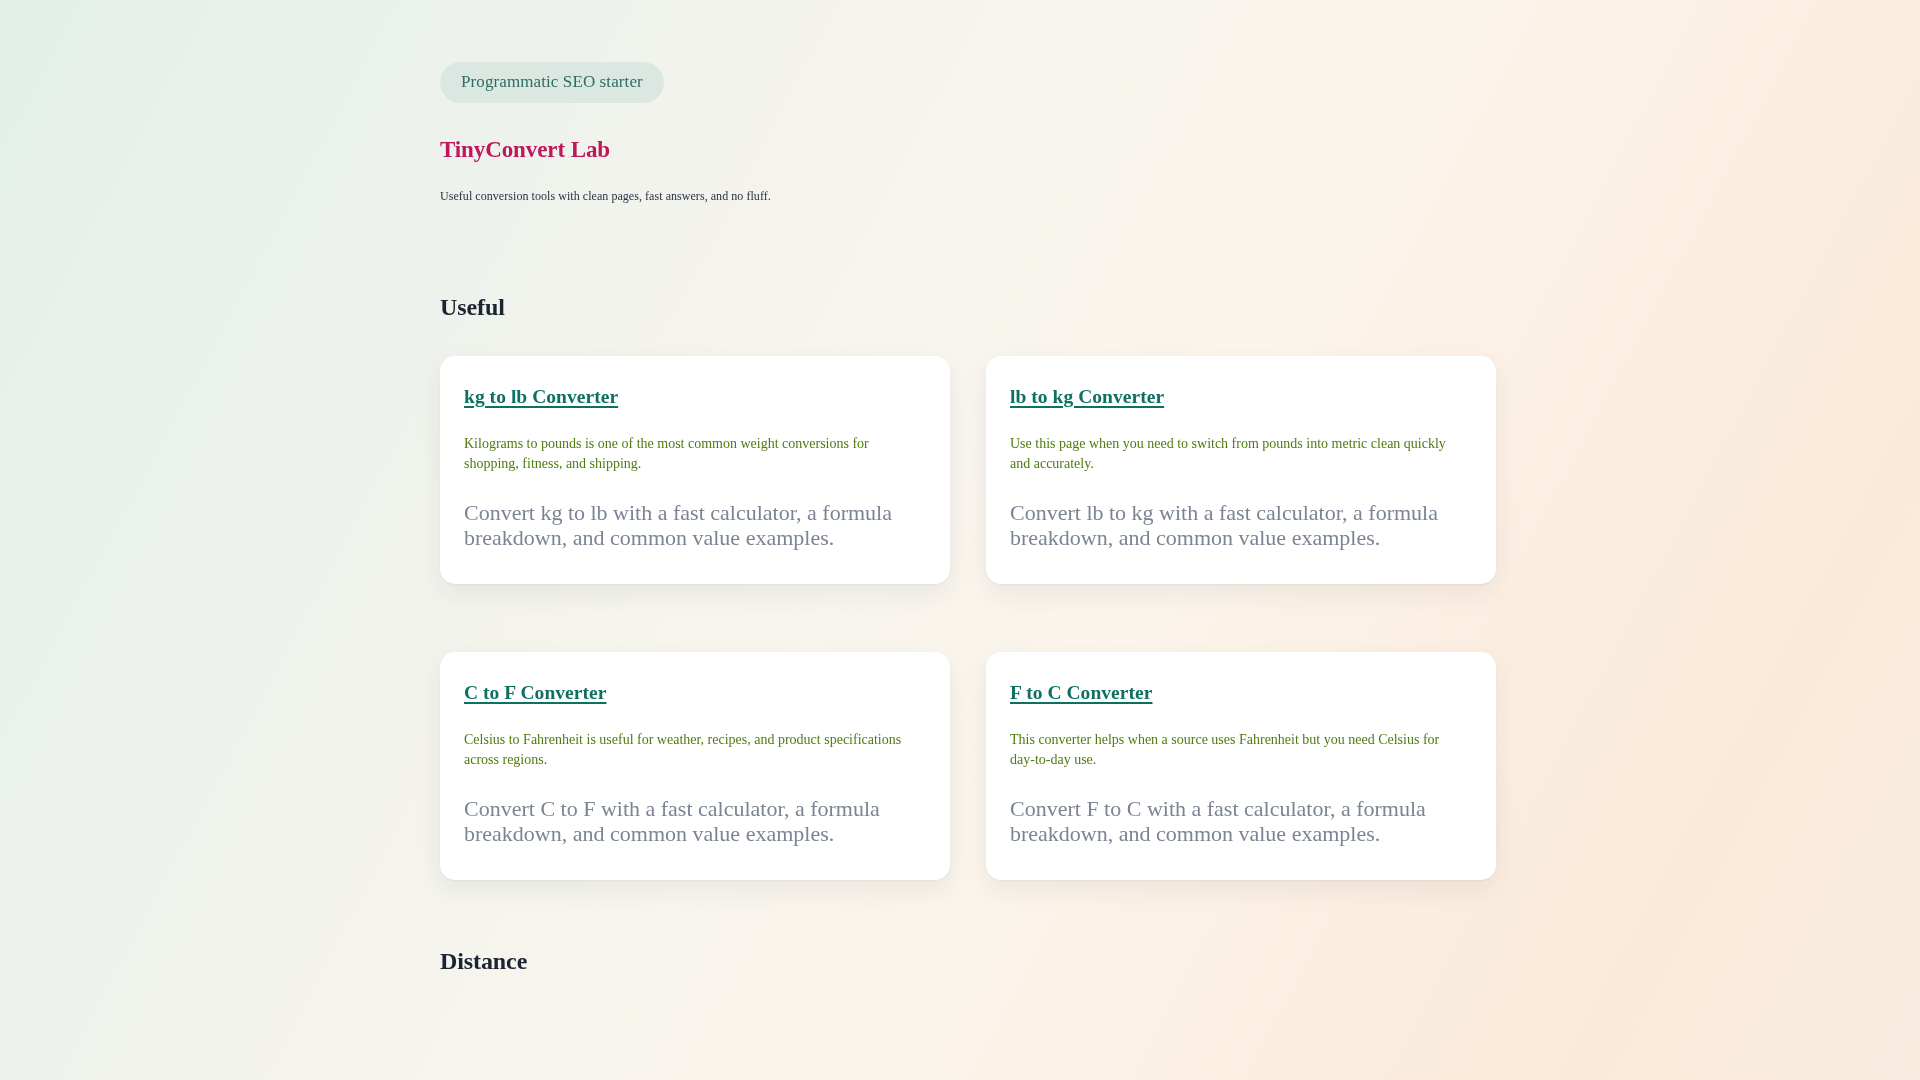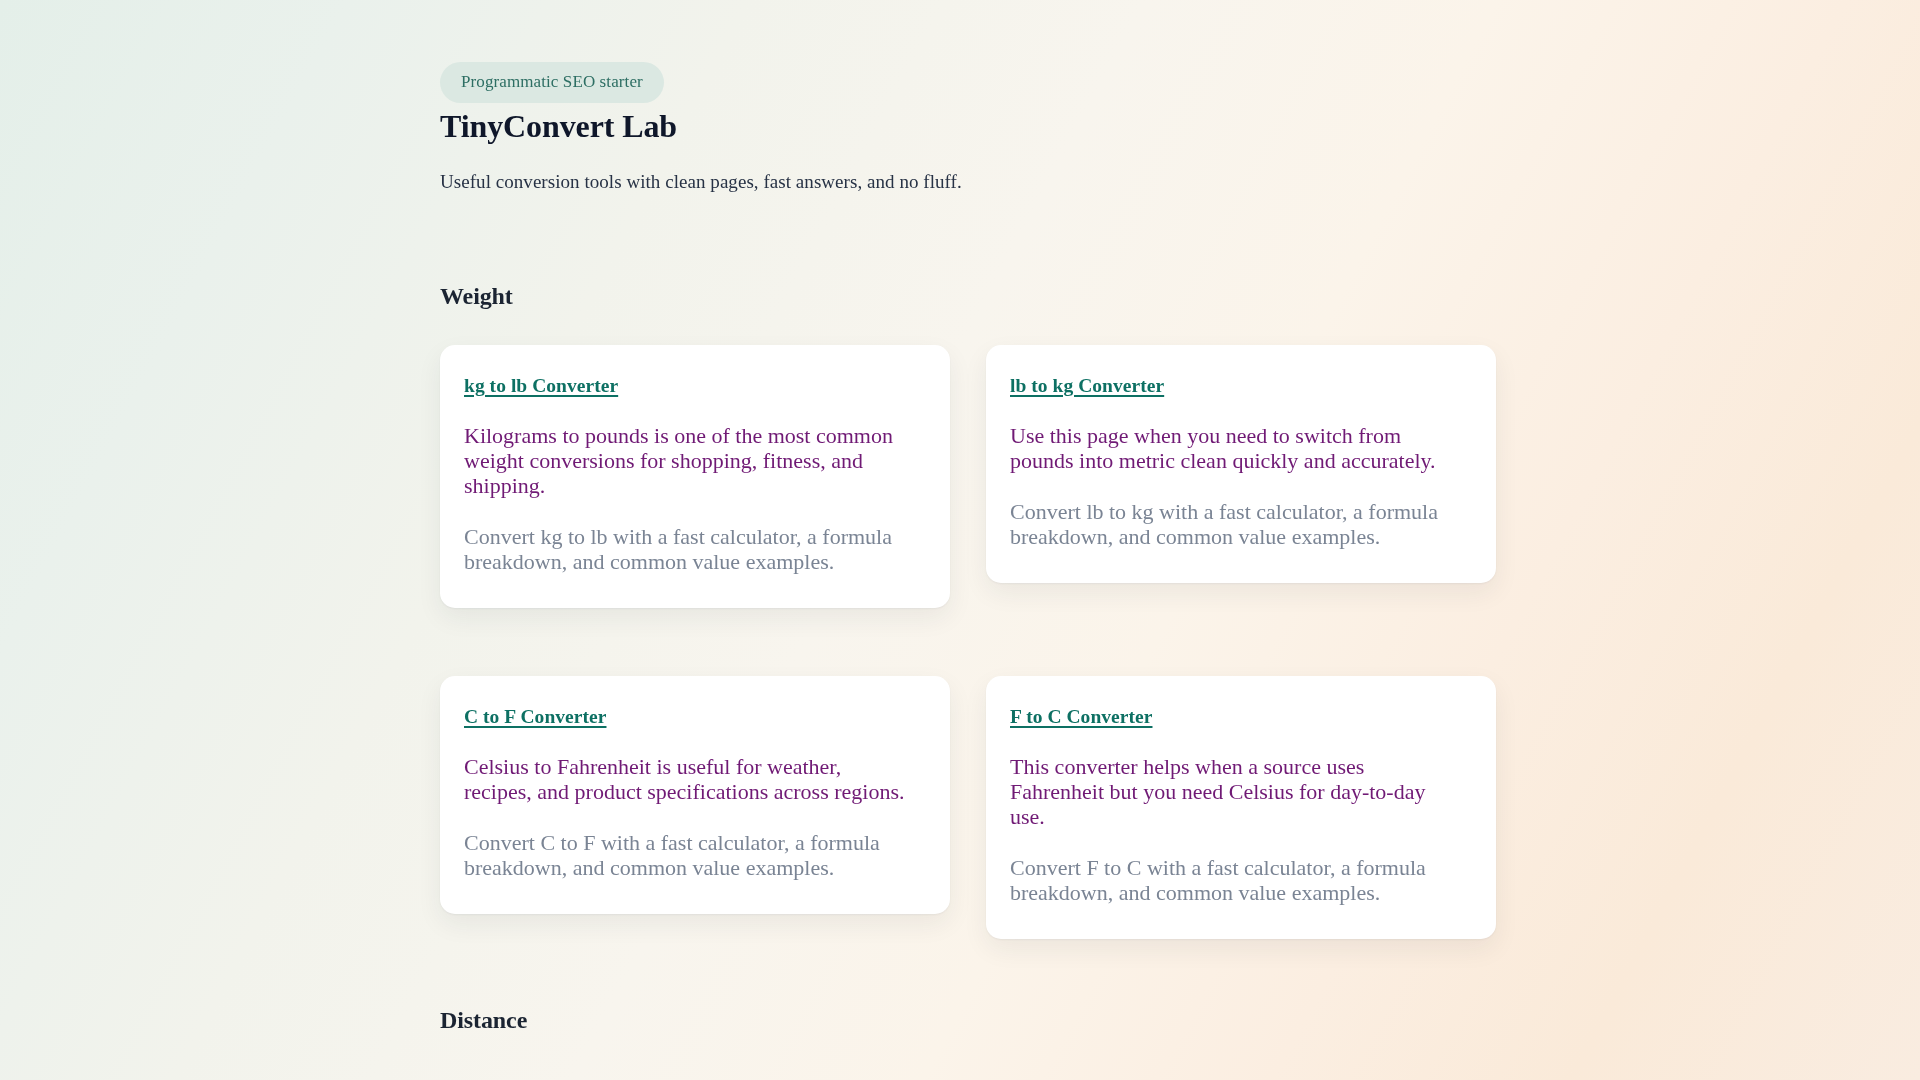--- a/index.html
+++ b/index.html
@@ -51,29 +51,29 @@
     color: #2d6e63;
     font-size: 17px;
     line-height: 1;
     padding: 11px 21px 13px 21px;
     border-radius: 999px;
     letter-spacing: 0.1px;
     white-space: nowrap;
   }
 
   .page-title {
-    font-size: 32px;
+    font-size: 23px;
     font-weight: bold;
-    color: #0f172a;
-    margin-top: 5px;
+    color: #be185d;
+    margin-top: 34px;
     letter-spacing: -0.1px;
   }
 
   .page-subtitle {
-    font-size: 19px;
+    font-size: 12px;
     color: #273245;
     margin-top: 26px;
     letter-spacing: 0.05px;
   }
 
   
   .section {
     margin-top: 68px;
   }
   .section.first { margin-top: 90px; }
@@ -109,23 +109,23 @@
     font-weight: bold;
     color: #0d7063;
     text-decoration: underline;
     text-underline-offset: 3px;
     text-decoration-thickness: 1.6px;
     letter-spacing: 0.05px;
     cursor: pointer;
   }
 
   .card-desc {
-    font-size: 22px;
-    line-height: 25px;
-    color: #701a75;
+    font-size: 14px;
+    line-height: 20px;
+    color: #4d7c0f;
     margin-top: 26px;
     max-width: 455px;
   }
 
   .card-muted {
     font-size: 22px;
     line-height: 25px;
     color: #7a8494;
     margin-top: 26px;
     max-width: 455px;
@@ -140,21 +140,21 @@
 
       <div>
         <span class="badge">Programmatic SEO starter</span>
 
         <h1 class="page-title">TinyConvert Lab</h1>
 
         <p class="page-subtitle">Useful conversion tools with clean pages, fast answers, and no fluff.</p>
       </div>
 
       <section class="section first">
-        <h2 class="section-title">Weight</h2>
+        <h2 class="section-title">Useful</h2>
         <div class="card-grid">
 
           <div class="card">
             <a class="card-link">kg to lb Converter</a>
             <p class="card-desc">Kilograms to pounds is one of the most common weight conversions for shopping, fitness, and shipping.</p>
             <p class="card-muted">Convert kg to lb with a fast calculator, a formula breakdown, and common value examples.</p>
           </div>
 
           <div class="card">
             <a class="card-link">lb to kg Converter</a>

